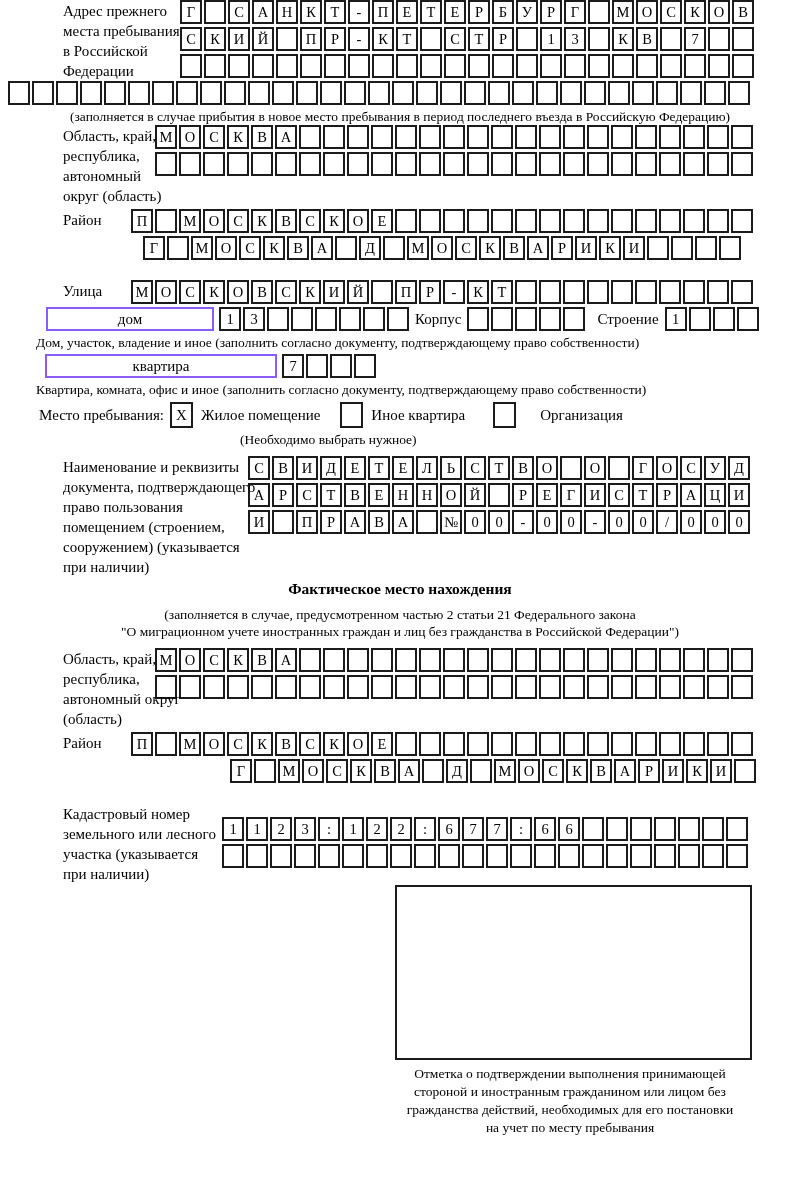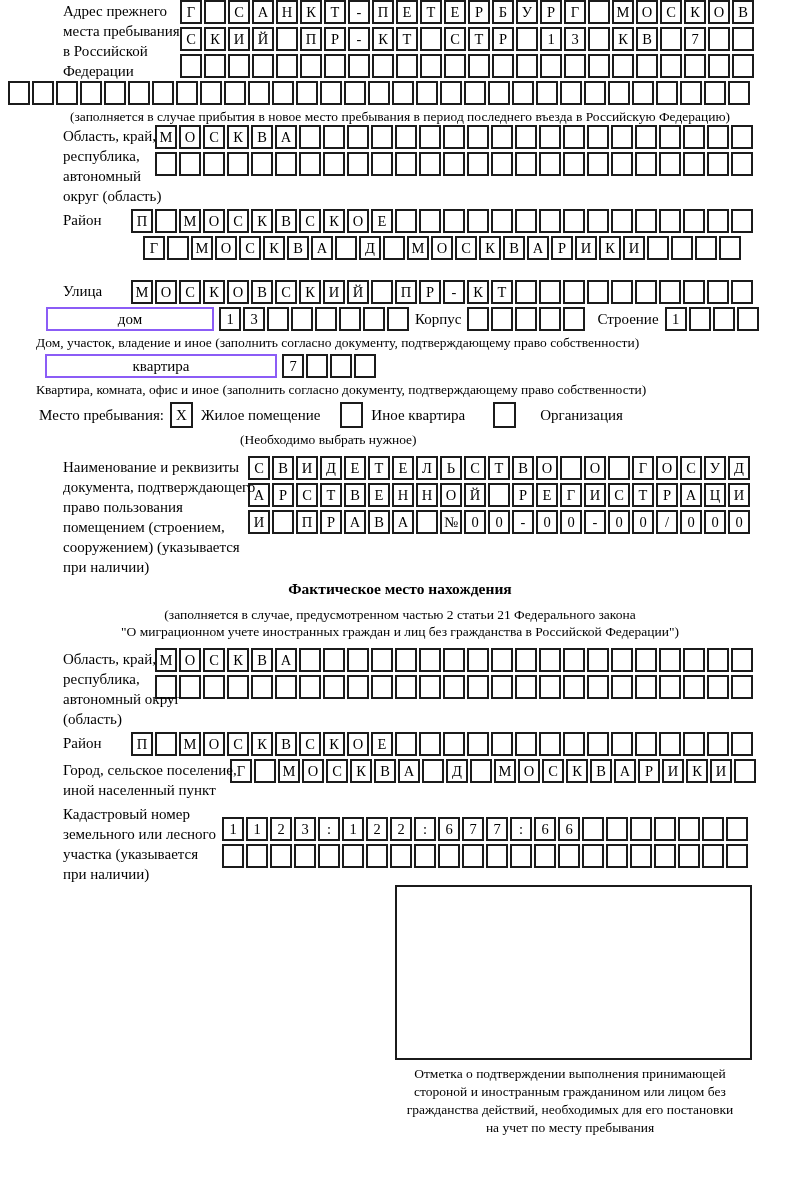--- a/index.html
+++ b/index.html
@@ -528,22 +528,20 @@
         <div class="cell"></div>
         <div class="cell"></div>
         <div class="cell"></div>
         <div class="cell"></div>
         <div class="cell"></div>
         <div class="cell"></div>
       </div>
   </div>
 
   <div class="blk" style="min-height:44px">
-    <div class="lbl">Город, сельское поселение,
-иной населенный пункт</div>
     <div class="cellrow" style="margin-left:230px">
         <div class="cell">Г</div>
         <div class="cell"></div>
         <div class="cell">М</div>
         <div class="cell">О</div>
         <div class="cell">С</div>
         <div class="cell">К</div>
         <div class="cell">В</div>
         <div class="cell">А</div>
         <div class="cell"></div>

